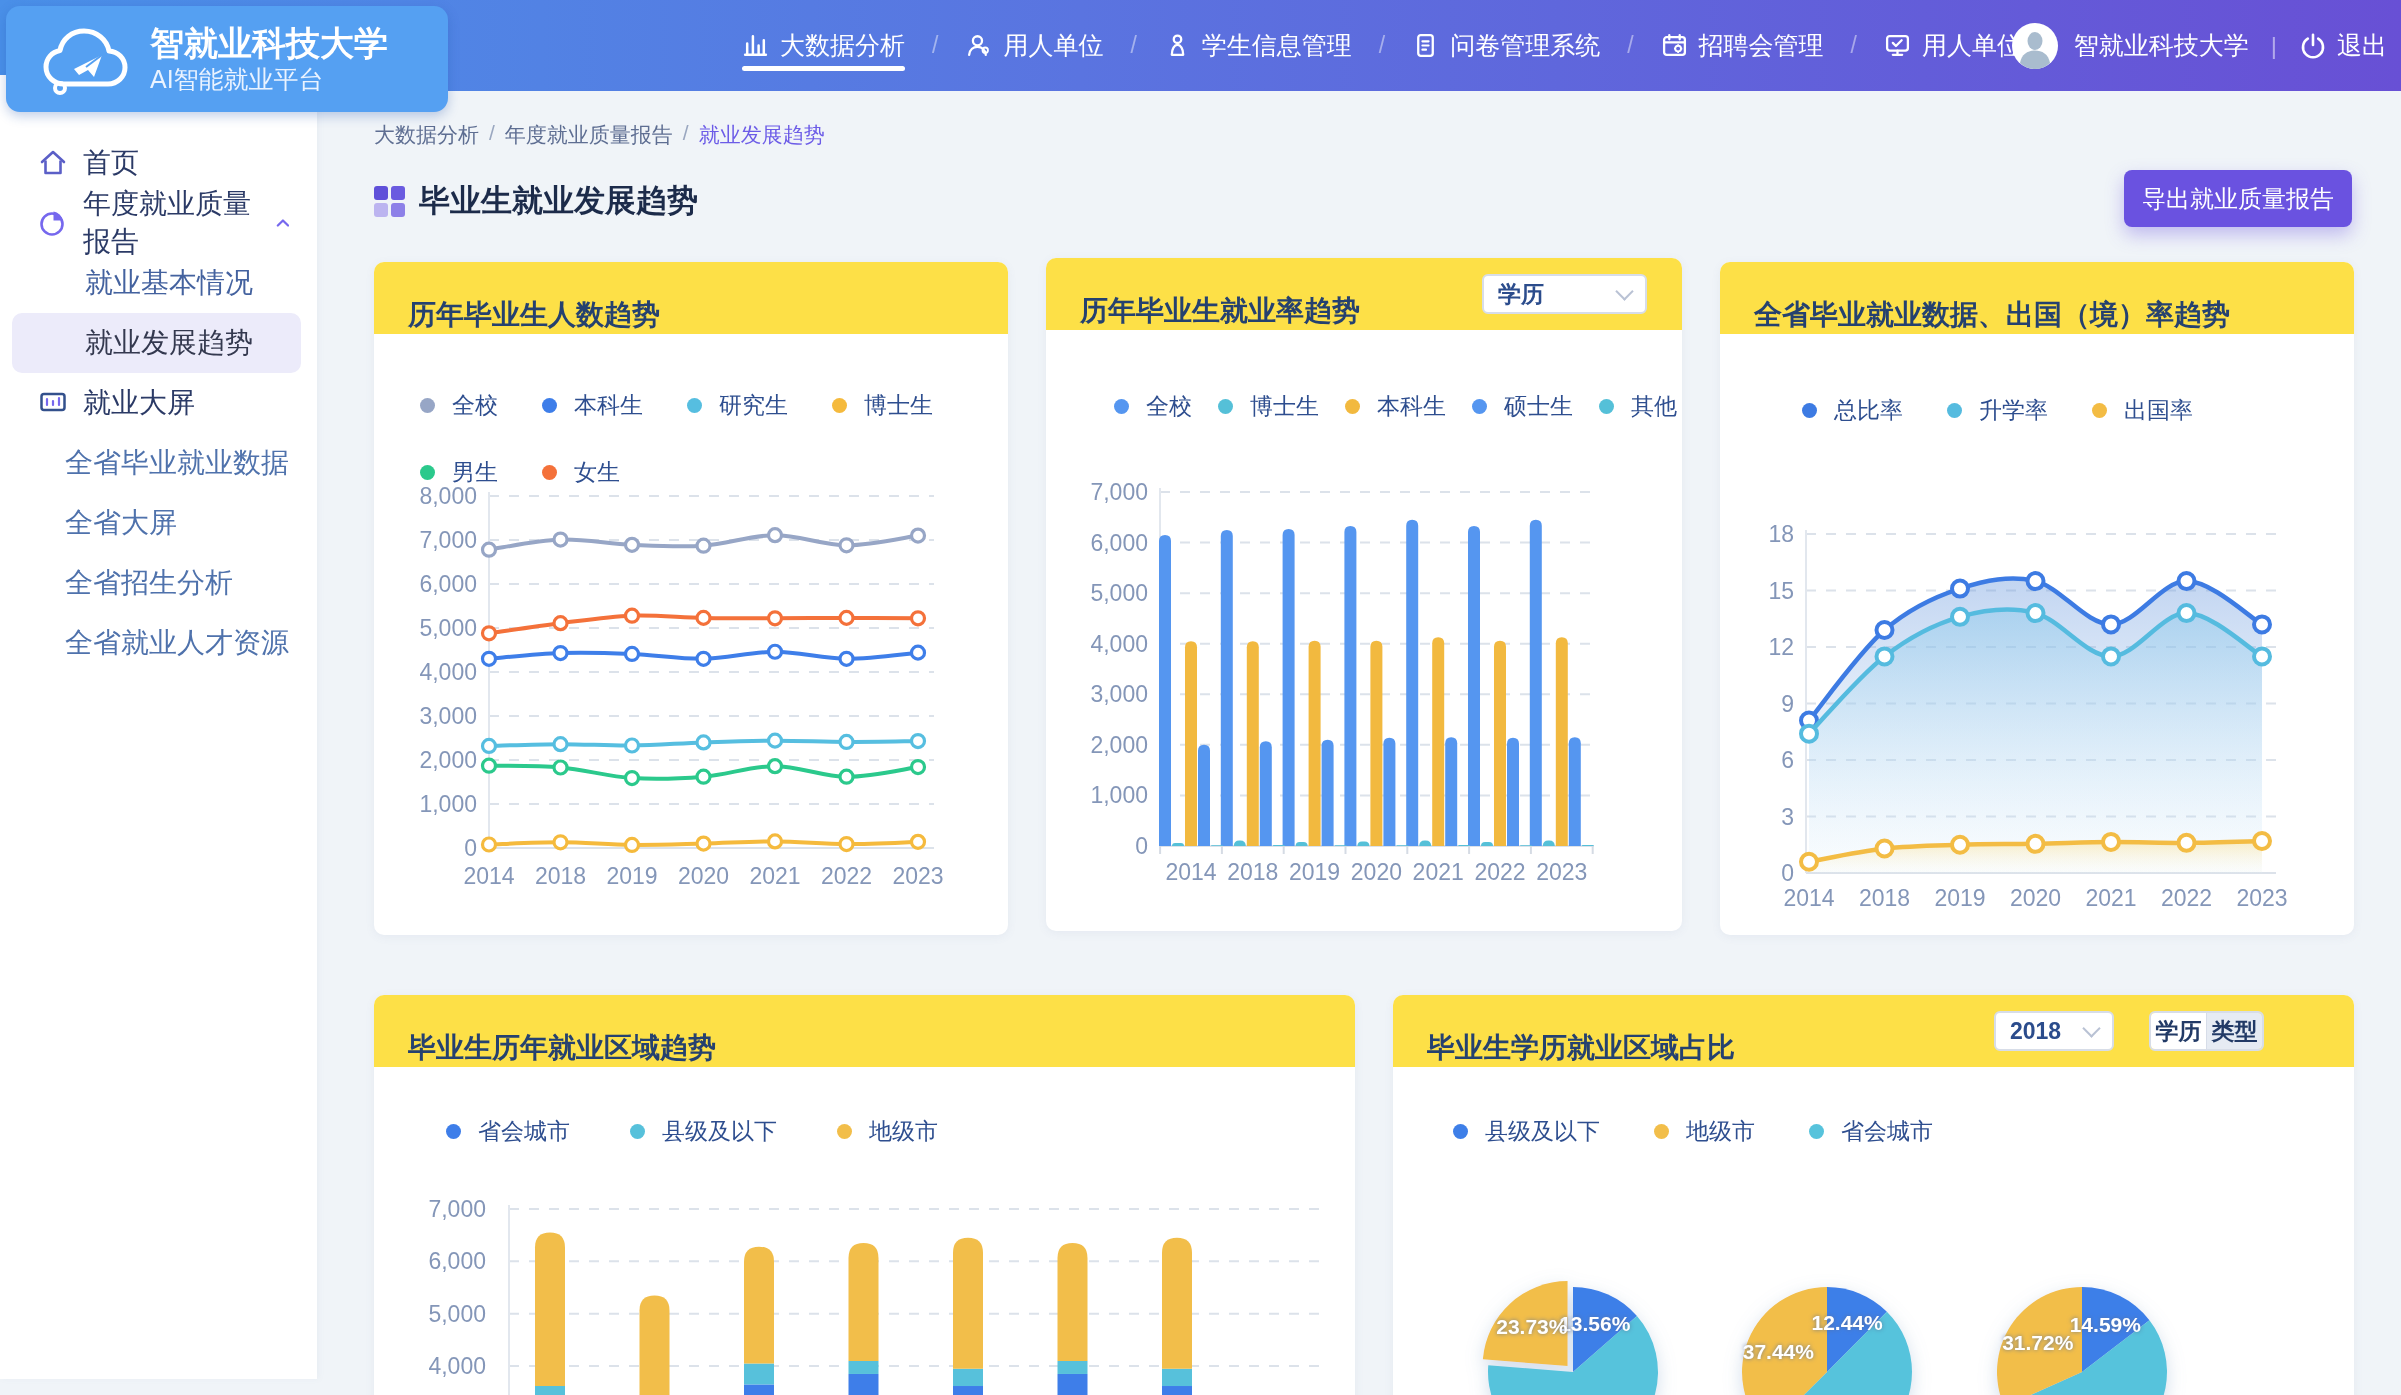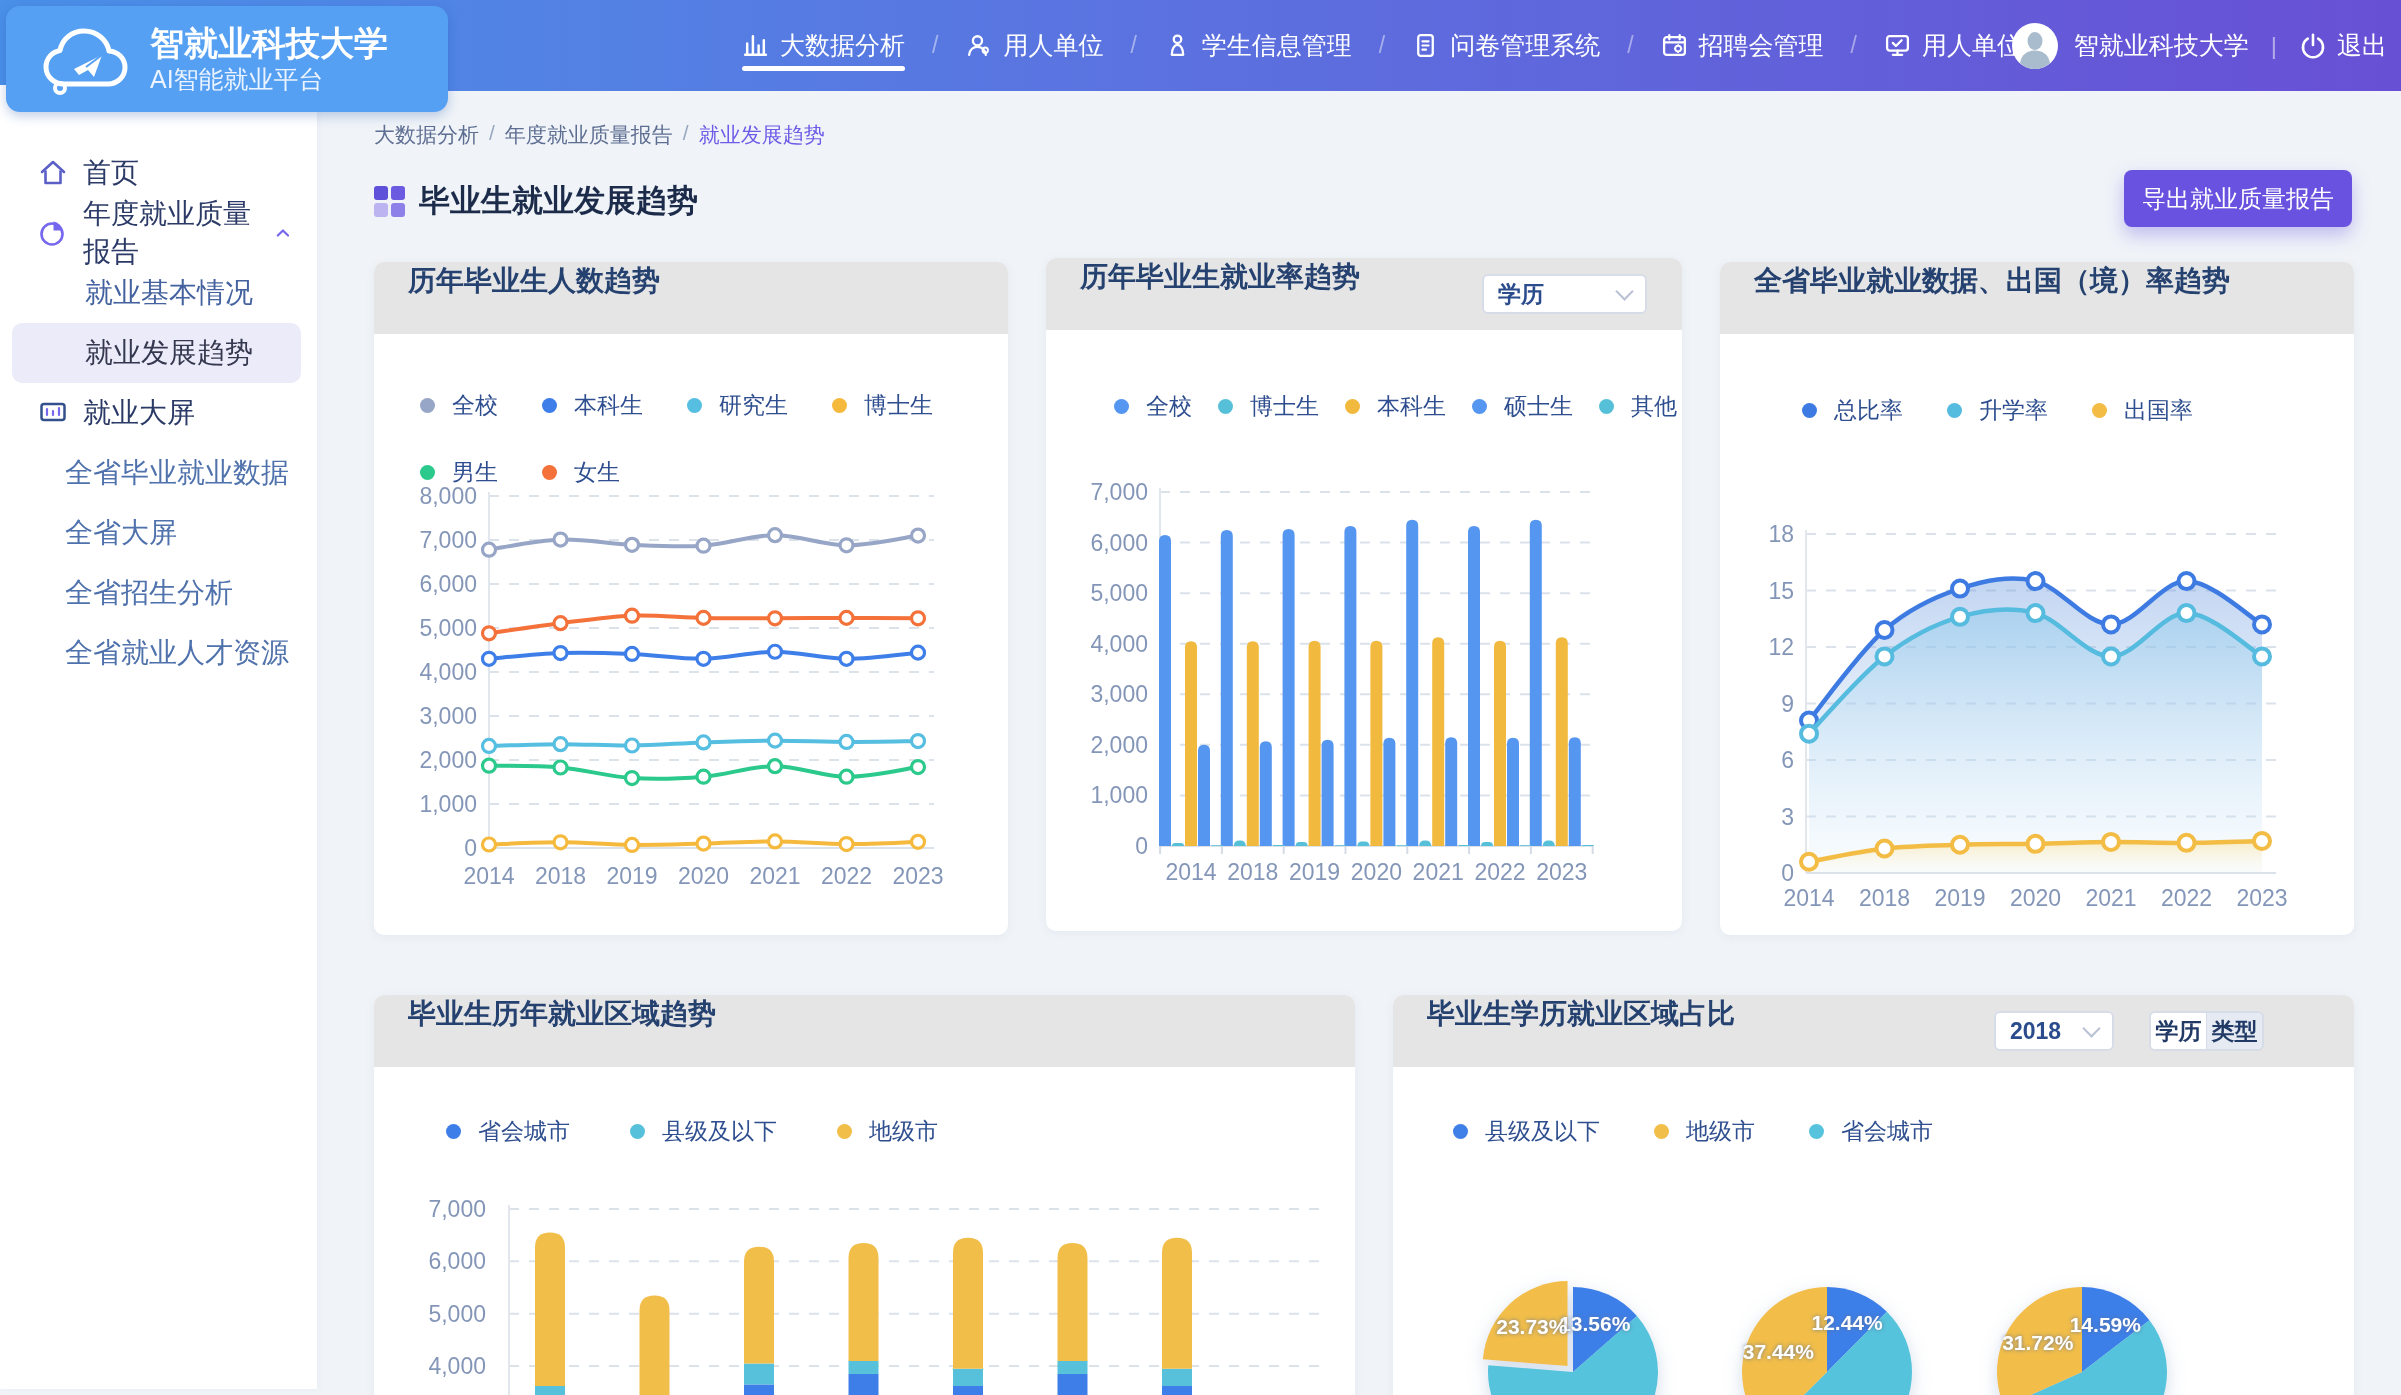--- a/index.html
+++ b/index.html
@@ -18,21 +18,21 @@
             font-size:25px;cursor:pointer;white-space:nowrap;}
   .nav-item.active::after{content:"";position:absolute;left:0;right:0;bottom:20px;height:5px;
             background:#fff;border-radius:3px;}
   .nav-sep{margin:0 27px;color:rgba(255,255,255,.45);font-size:23px;}
   .user-zone{position:absolute;right:14px;top:0;height:91px;display:flex;align-items:center;gap:16px;color:#fff;}
   .avatar{width:46px;height:46px;border-radius:50%;background:#fff;display:flex;align-items:center;justify-content:center;cursor:pointer;}
   .user-name{font-size:25px;}
   .user-sep{color:rgba(255,255,255,.5);font-size:24px;margin:0 6px;}
   .logout{display:flex;align-items:center;gap:10px;font-size:25px;cursor:pointer;}
   
-  .sidebar{position:absolute;left:0;top:85px;width:317px;height:1304px;background:#fff;
+  .sidebar{position:absolute;left:0;top:75px;width:317px;height:1304px;background:#fff;
            box-shadow:2px 0 6px rgba(120,140,170,.06);padding-top:58px;box-sizing:border-box;}
   .side-item{height:60px;display:flex;align-items:center;padding-left:38px;font-size:28px;
              color:#2B3A66;cursor:pointer;position:relative;}
   .side-item .s-icon{width:30px;height:30px;margin-right:15px;flex:0 0 auto;}
   .side-item .chev{margin-left:auto;margin-right:28px;}
   .sub-report{padding-left:85px;color:#44629F;}
   .sub-province{padding-left:65px;color:#4F72AC;}
   .side-item.selected{background:#ECEBFA;border-radius:10px;margin:0 16px 0 12px;
              padding-left:73px;color:#34394F;}
   
@@ -48,21 +48,21 @@
   .export-btn{position:absolute;left:2124px;top:170px;width:228px;height:57px;background:#6A52E0;
               border-radius:8px;color:#fff;font-size:24px;display:flex;align-items:center;justify-content:center;
               box-shadow:0 8px 18px rgba(104,80,224,.35);cursor:pointer;border:none;}
   
   .card{position:absolute;background:#fff;border-radius:10px;box-shadow:0 2px 10px rgba(100,120,160,.08);}
   .card1{left:374px;top:262px;width:634px;height:673px;}
   .card2{left:1046px;top:258px;width:636px;height:673px;}
   .card3{left:1720px;top:262px;width:634px;height:673px;}
   .card4{left:374px;top:995px;width:981px;height:660px;}
   .card5{left:1393px;top:995px;width:961px;height:660px;}
-  .card-header{height:72px;background:#e5e5e5;border-radius:10px 10px 0 0;display:flex;align-items:flex-start;
+  .card-header{height:72px;background:#fde047;border-radius:10px 10px 0 0;display:flex;align-items:flex-end;
                padding:0 34px;box-sizing:border-box;position:relative;}
   .card-title{font-size:28px;font-weight:bold;color:#25416F;}
   .chart{position:absolute;left:0;top:0;pointer-events:none;}
   
   .legend{position:absolute;display:flex;}
   .legend-col{flex-direction:column;}
   .lrow{display:flex;}
   .li{display:flex;align-items:center;gap:17px;font-size:23px;color:#2E4E8F;cursor:pointer;white-space:nowrap;}
   .li .dot{width:15px;height:15px;border-radius:50%;flex:0 0 auto;}
   

